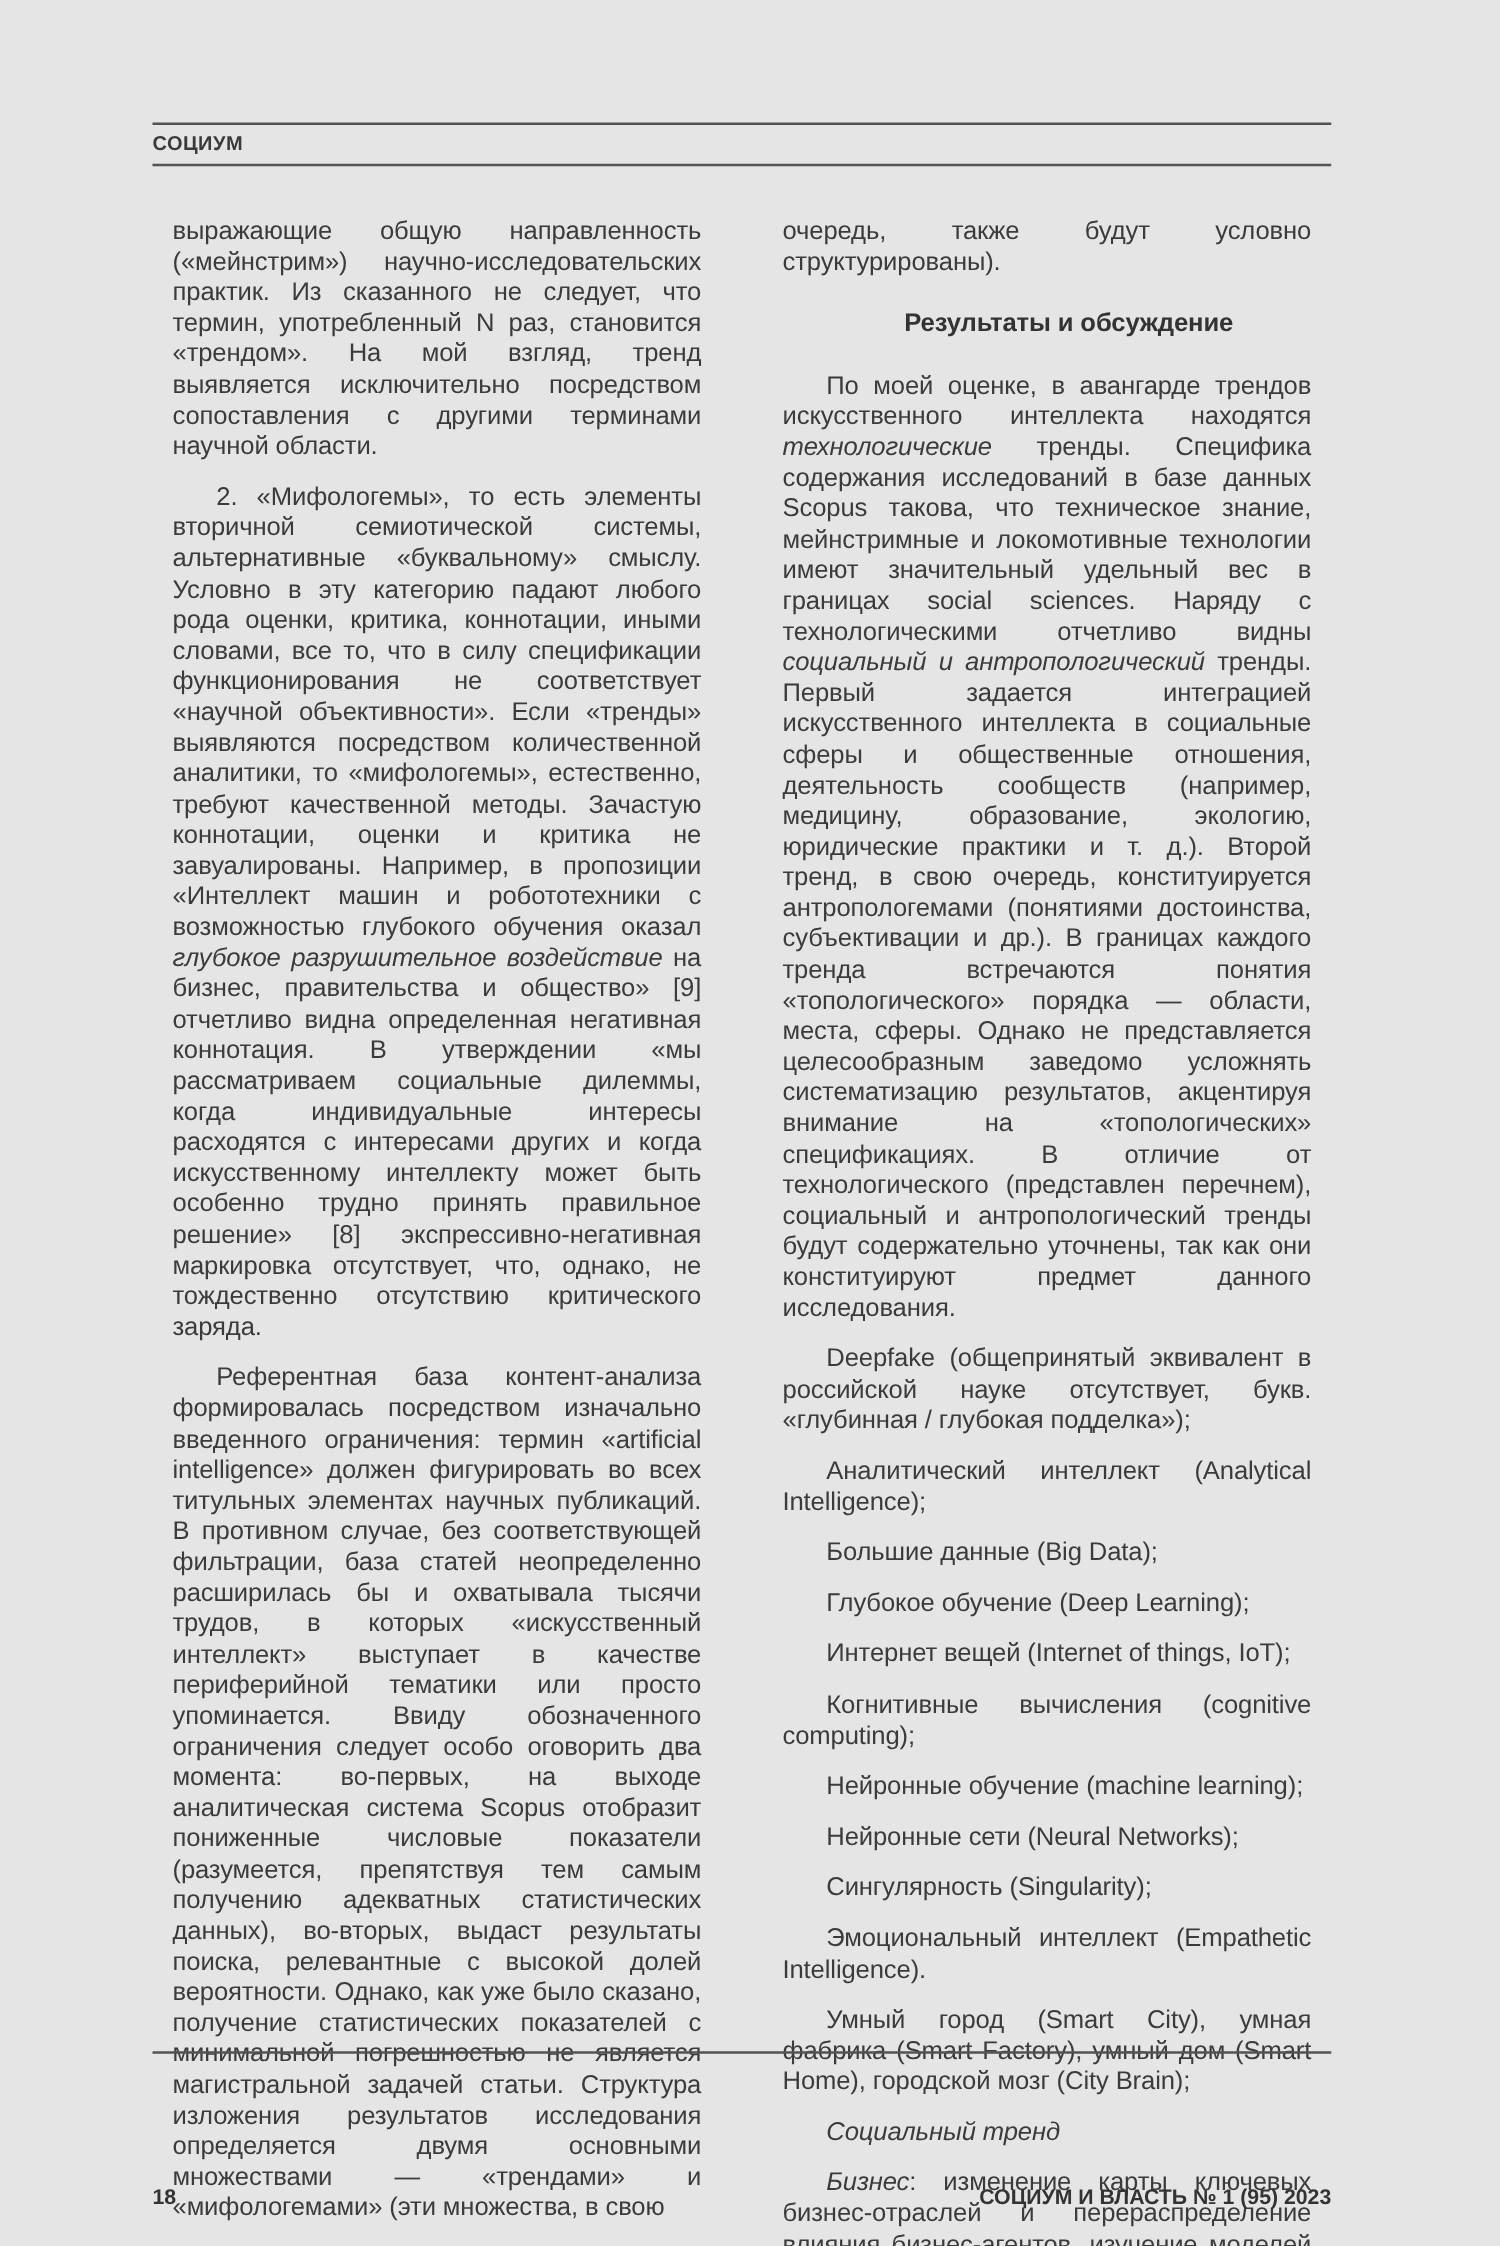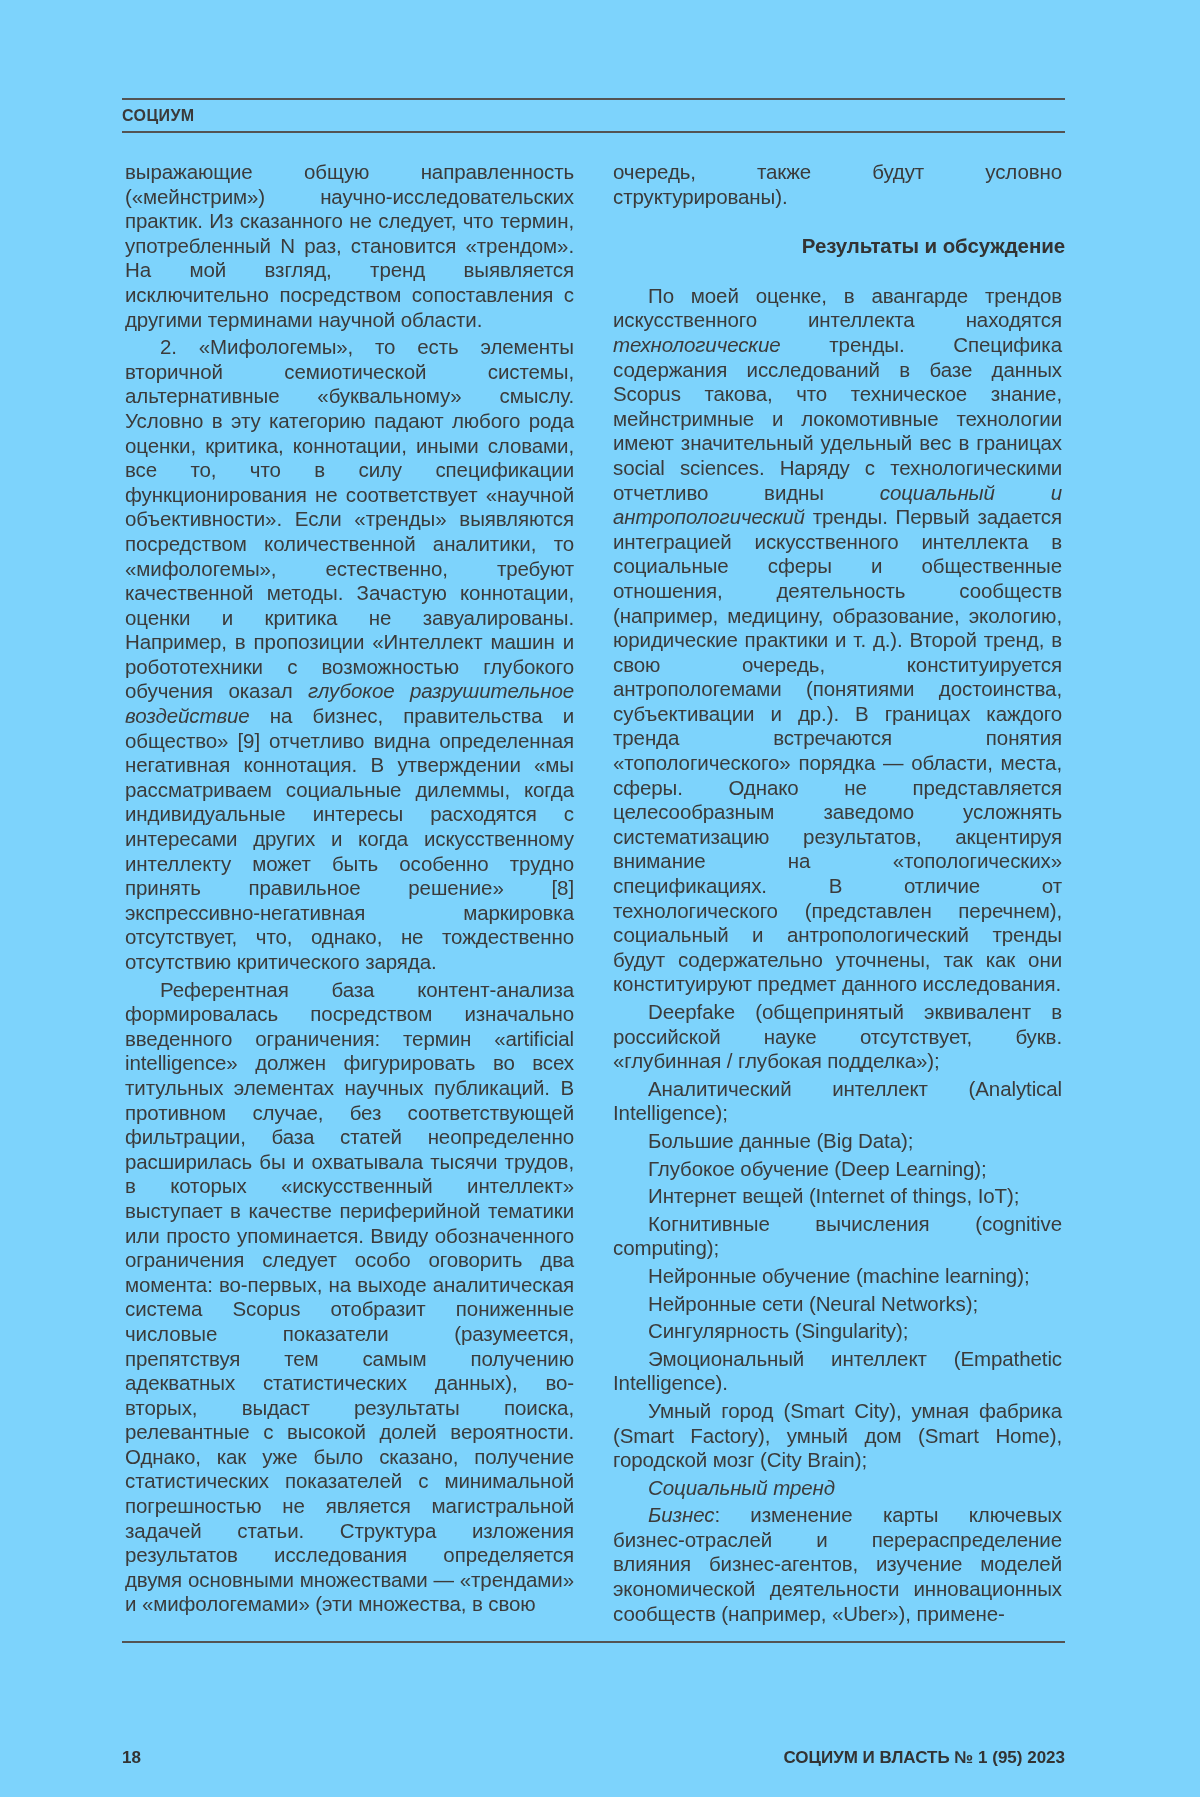--- a/index.html
+++ b/index.html
@@ -5,21 +5,21 @@
   html, body { margin: 0; padding: 0; }
   body {
     width: 1200px; height: 1797px;
     background: #ffffff;
     font-family: "Liberation Sans", sans-serif;
     color: #3b3b3b;
   }
   .page {
     position: relative;
     width: 1200px; height: 1797px;
-    background: #7dd3fc;
+    background: #e5e5e5;
     overflow: hidden;
   }
   .page-header {
     position: absolute;
     left: 122px; top: 98px; width: 943px;
     border-top: 2px solid #535353;
     border-bottom: 2px solid #535353;
   }
   .section-label {
     font-size: 16px;
@@ -35,27 +35,27 @@
     gap: 33px;
   }
   .col {
     flex: 0 0 455px;
     width: 455px;
     text-align: justify;
     font-size: 20.5px;
     line-height: 24.6px;
     letter-spacing: -0.1px;
   }
-  .para { margin: 3px; text-indent: 35px; }
+  .para { margin: 16px; text-indent: 35px; }
   .para.no-indent { text-indent: 0; }
   .subhead {
     margin: 25px 0 25px 0;
     font-size: 20.5px;
     font-weight: bold;
-    text-align: right;
+    text-align: center;
     text-indent: 35px;
     color: #333333;
   }
   .it { font-style: italic; }
   .page-footer-rule {
     position: absolute;
     left: 122px; top: 1641px; width: 943px;
     border-top: 2px solid #535353;
   }
   .page-footer {

